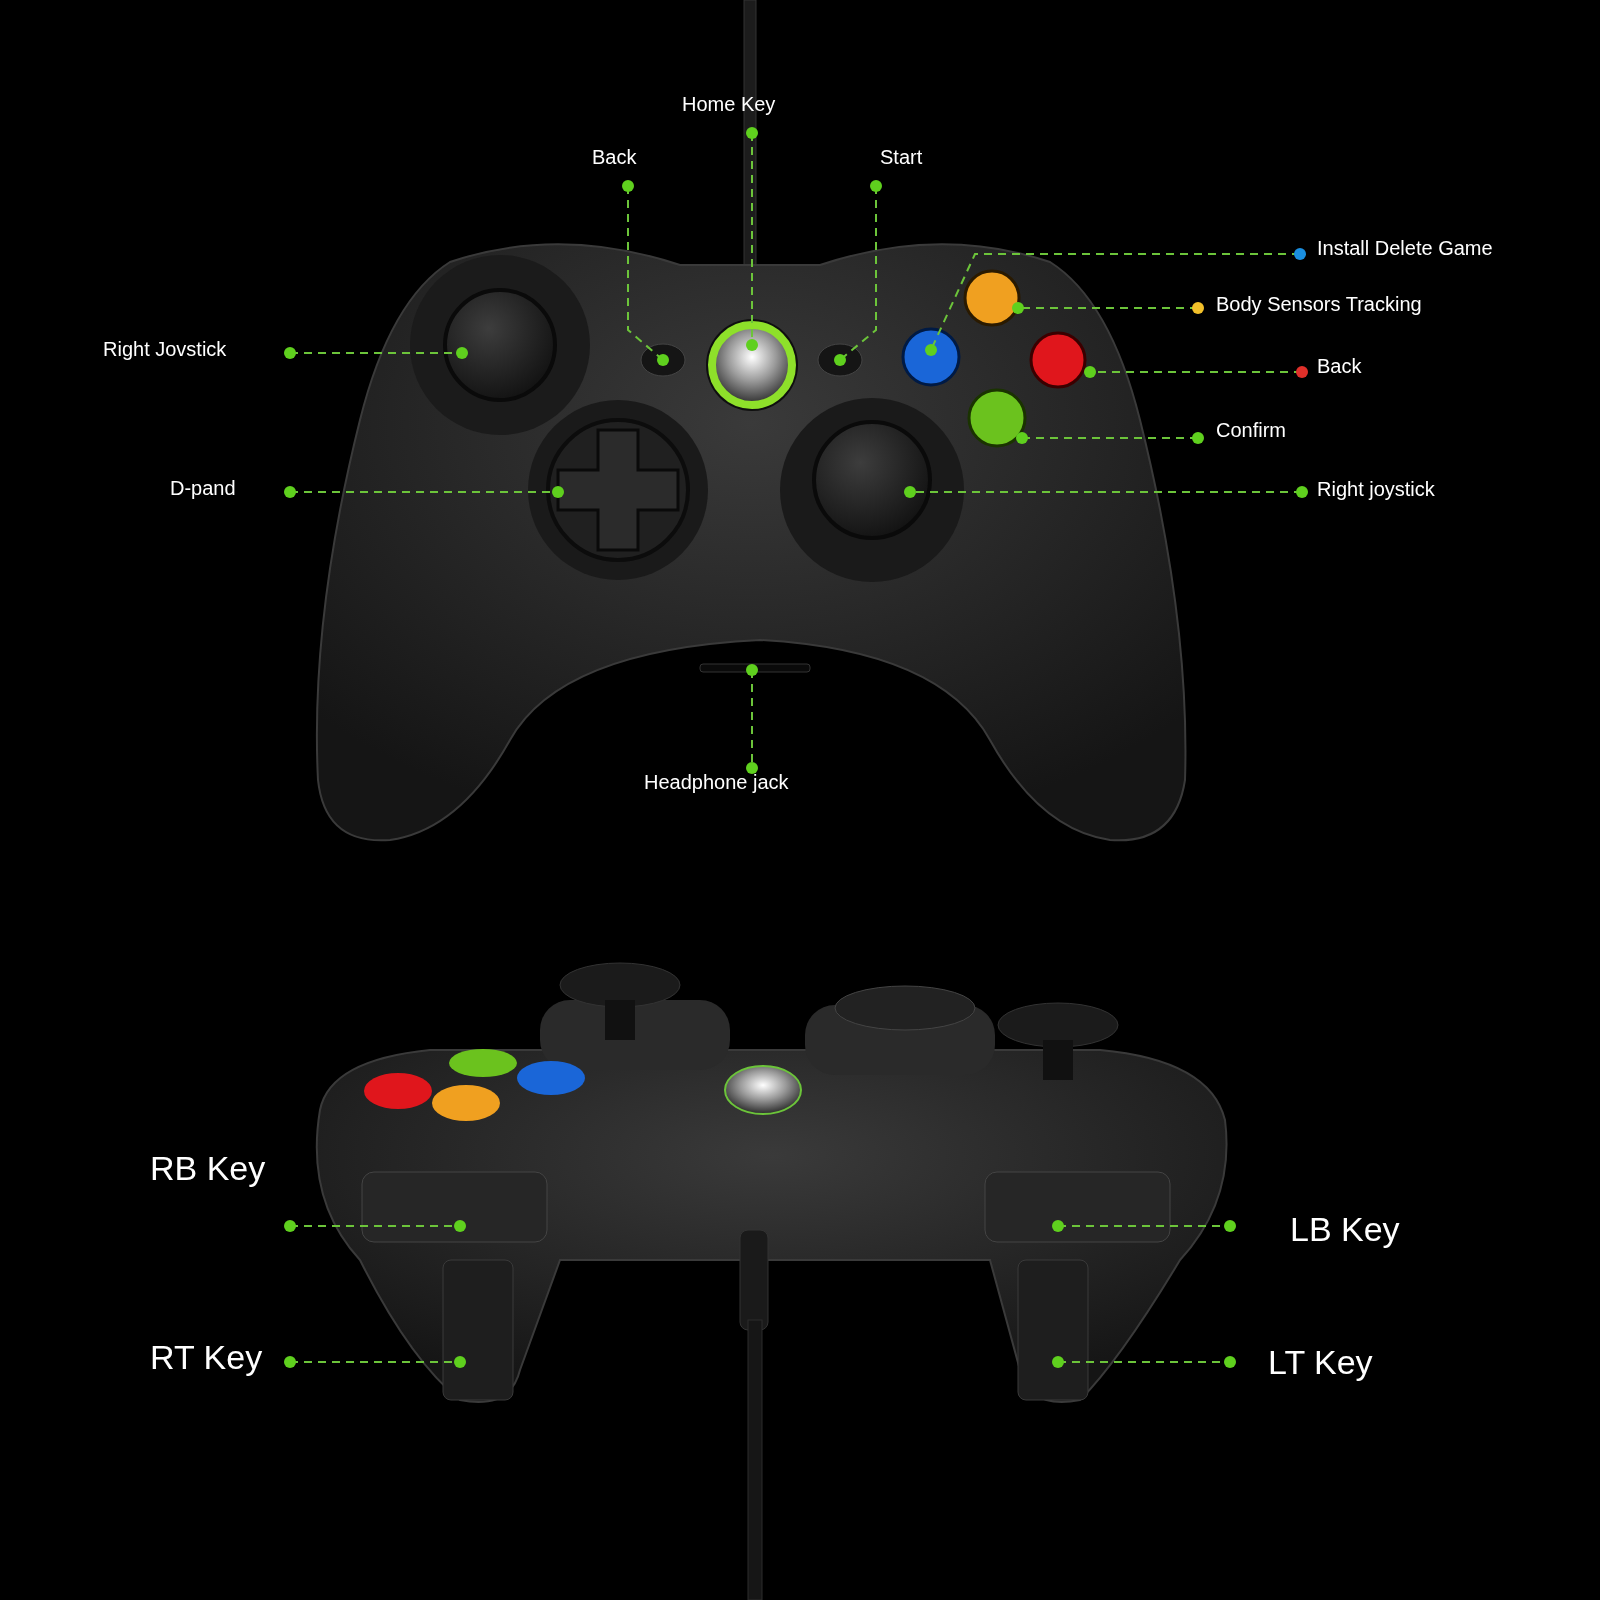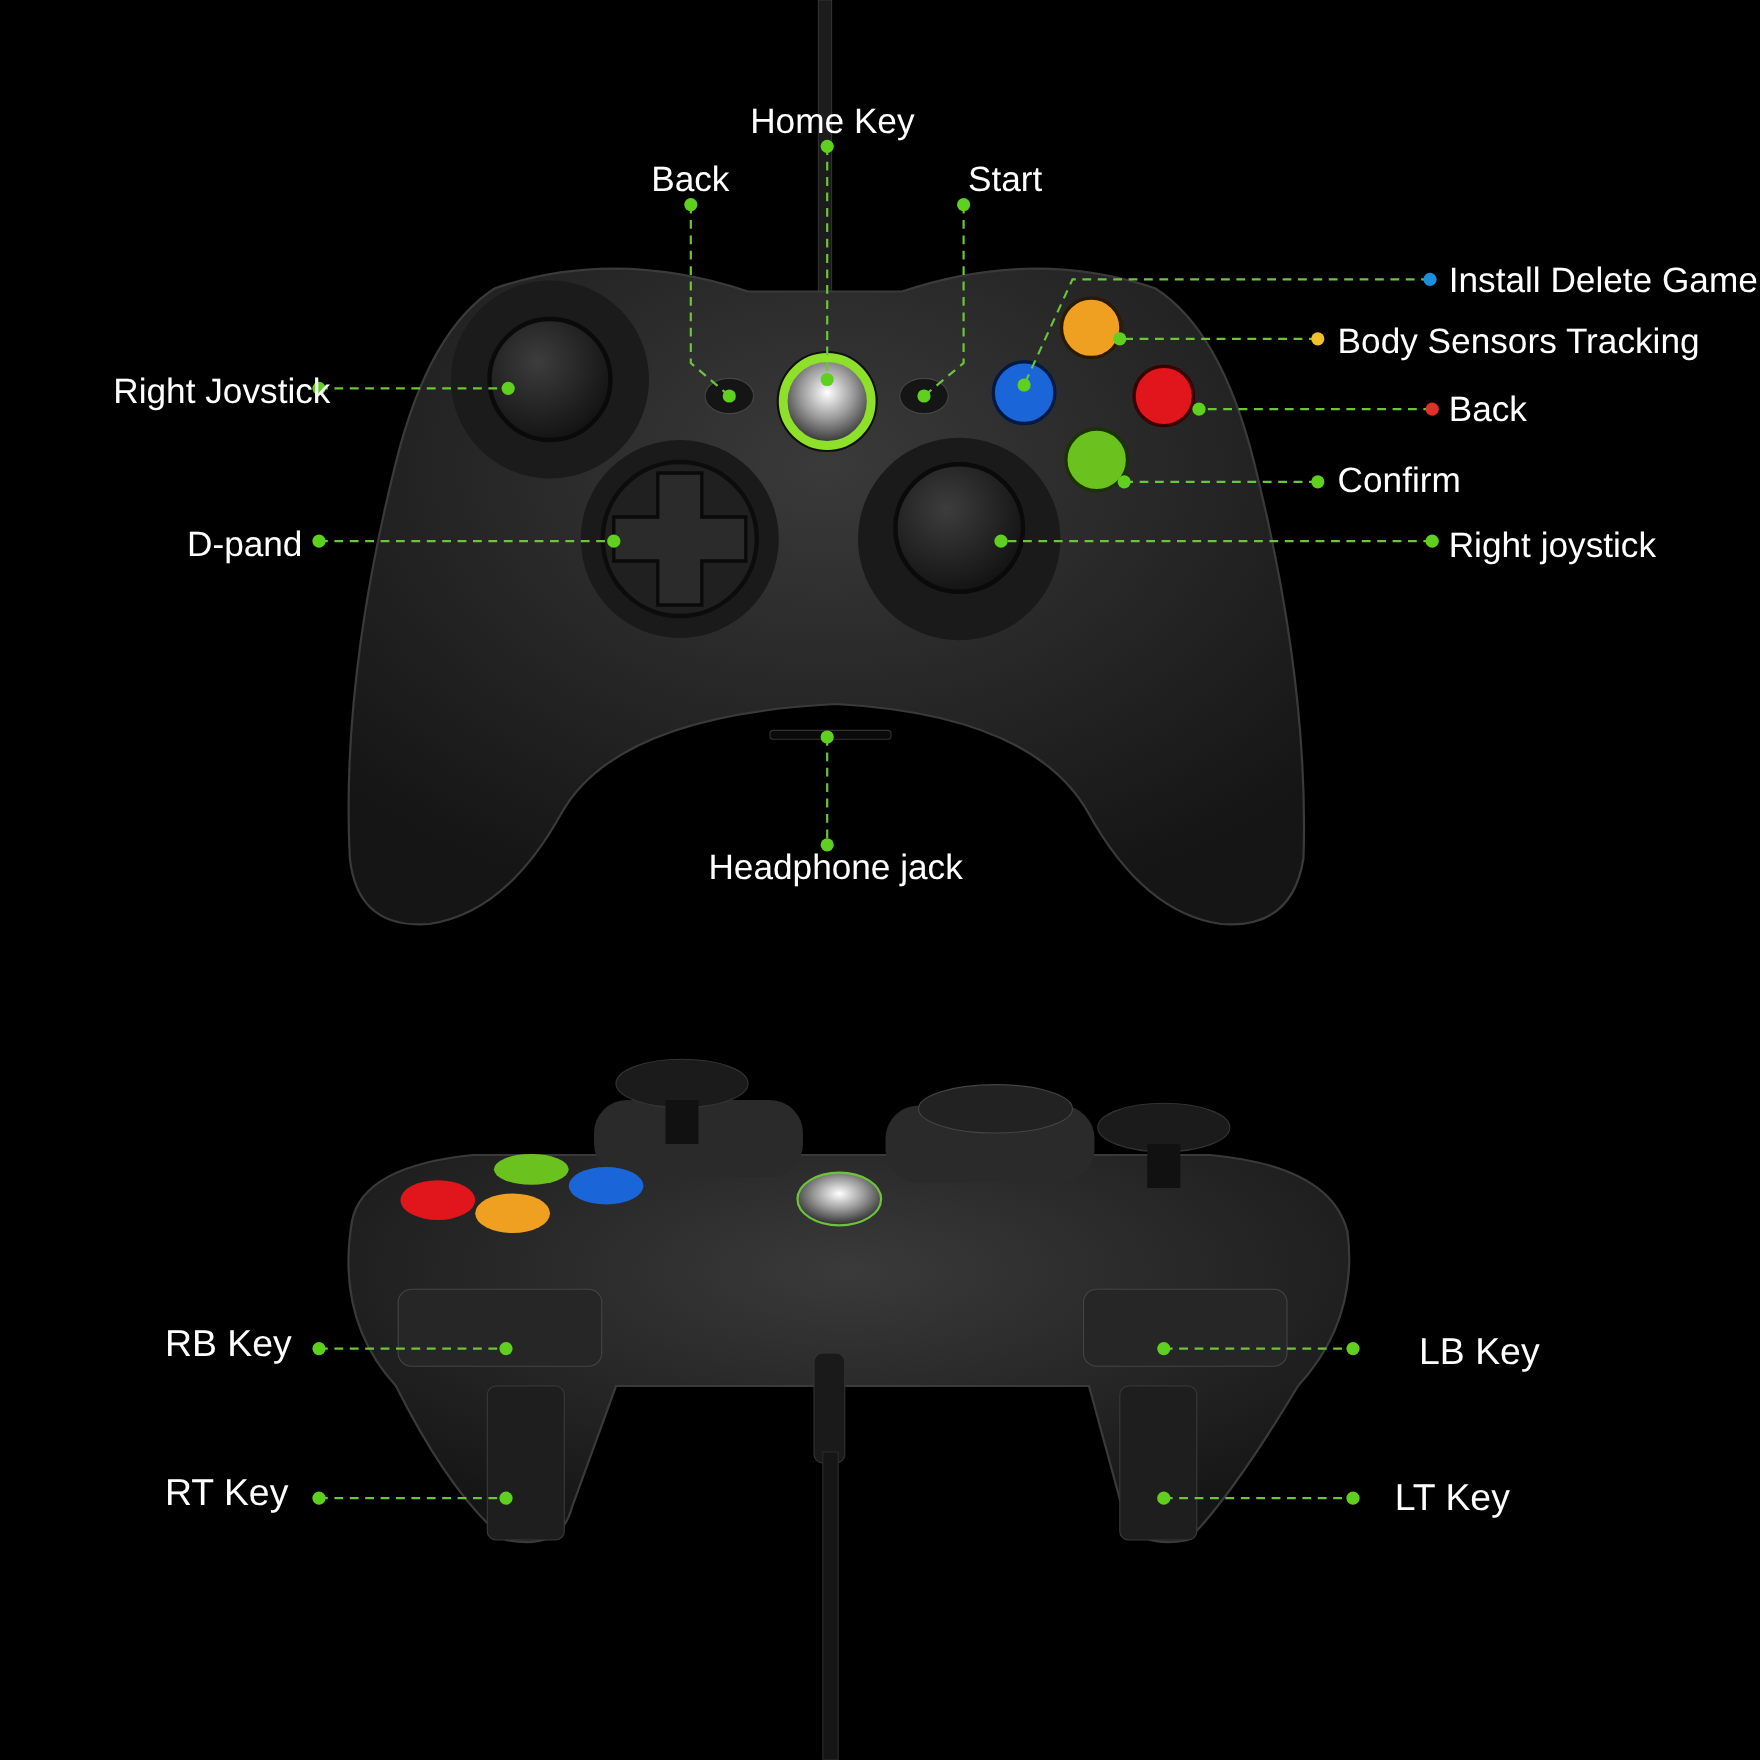--- a/index.html
+++ b/index.html
@@ -1,18 +1,18 @@
 <!DOCTYPE html>
 <html><head>
 <meta charset="utf-8">
 <style>
   html,body{margin:0;padding:0;background:#000;}
   body{width:1600px;height:1600px;position:relative;overflow:hidden;font-family:"Liberation Sans",sans-serif;color:#fff;}
   .stage{position:absolute;left:0;top:0;width:1600px;height:1600px;}
-  .label{position:absolute;font-size:32px;line-height:1;white-space:nowrap;color:#fff;}
+  .label{position:absolute;font-size:20px;line-height:1;white-space:nowrap;color:#fff;}
   .label.lg{font-size:34px;}
   svg{position:absolute;left:0;top:0;}
   .lead{stroke:#6cc43a;stroke-width:2;stroke-dasharray:8 6;fill:none;}
 </style>
 </head>
 <body>
 
 <div class="stage">
 
   <svg width="1600" height="1600" viewBox="0 0 1600 1600">
@@ -163,17 +163,17 @@
   <div class="label" style="left:880px;top:147px;">Start</div>
   <div class="label" style="left:103px;top:339px;">Right Jovstick</div>
   <div class="label" style="left:170px;top:478px;">D-pand</div>
   <div class="label" style="left:1317px;top:238px;">Install Delete Game</div>
   <div class="label" style="left:1216px;top:294px;">Body Sensors Tracking</div>
   <div class="label" style="left:1317px;top:356px;">Back</div>
   <div class="label" style="left:1216px;top:420px;">Confirm</div>
   <div class="label" style="left:1317px;top:479px;">Right joystick</div>
   <div class="label" style="left:644px;top:772px;">Headphone jack</div>
 
-  <div class="label lg" style="left:150px;top:1205px;">RB Key</div>
+  <div class="label lg" style="left:150px;top:1151px;">RB Key</div>
   <div class="label lg" style="left:150px;top:1340px;">RT Key</div>
   <div class="label lg" style="left:1250px;top:1212px;margin-left:40px;">LB Key</div>
   <div class="label lg" style="left:1256px;top:1345px;margin-left:12px;">LT Key</div>
 </div>
 
 </body></html>

